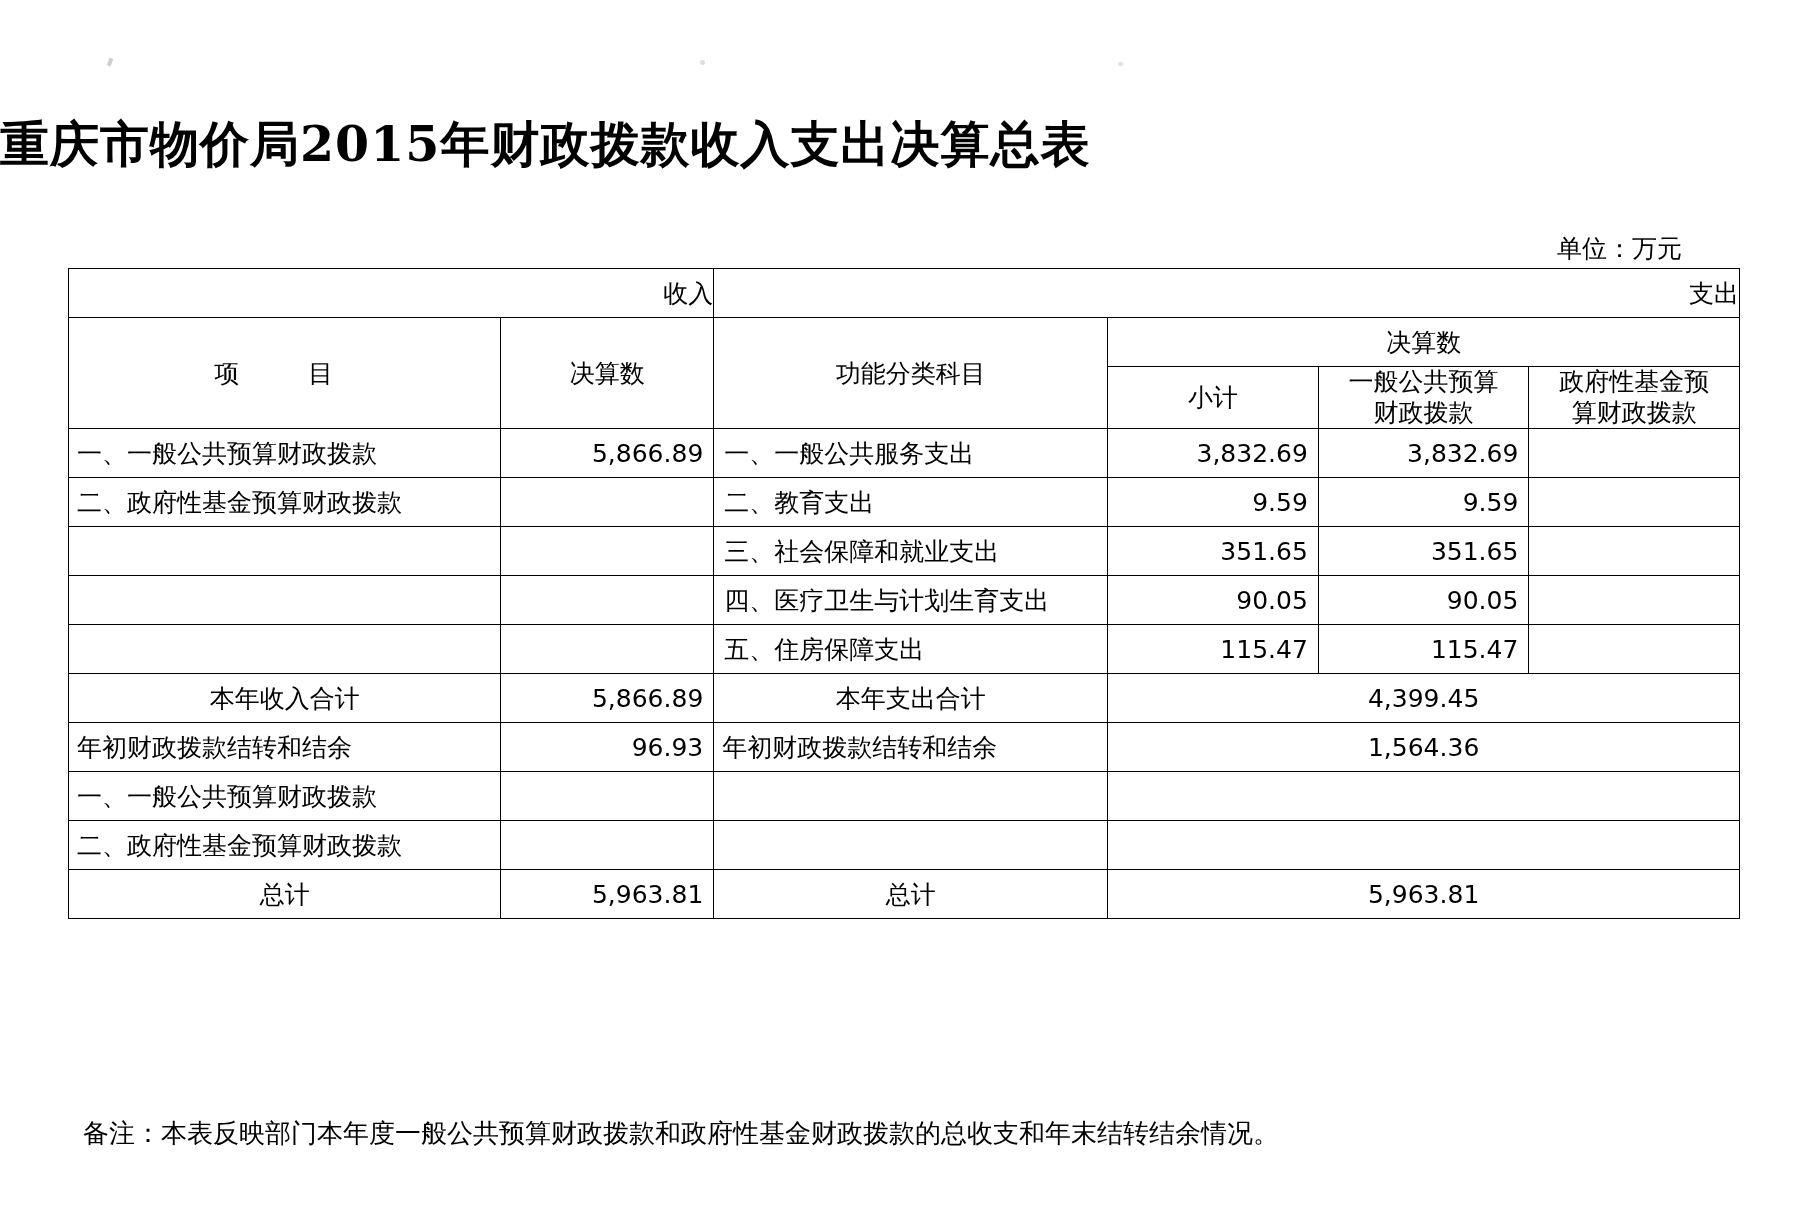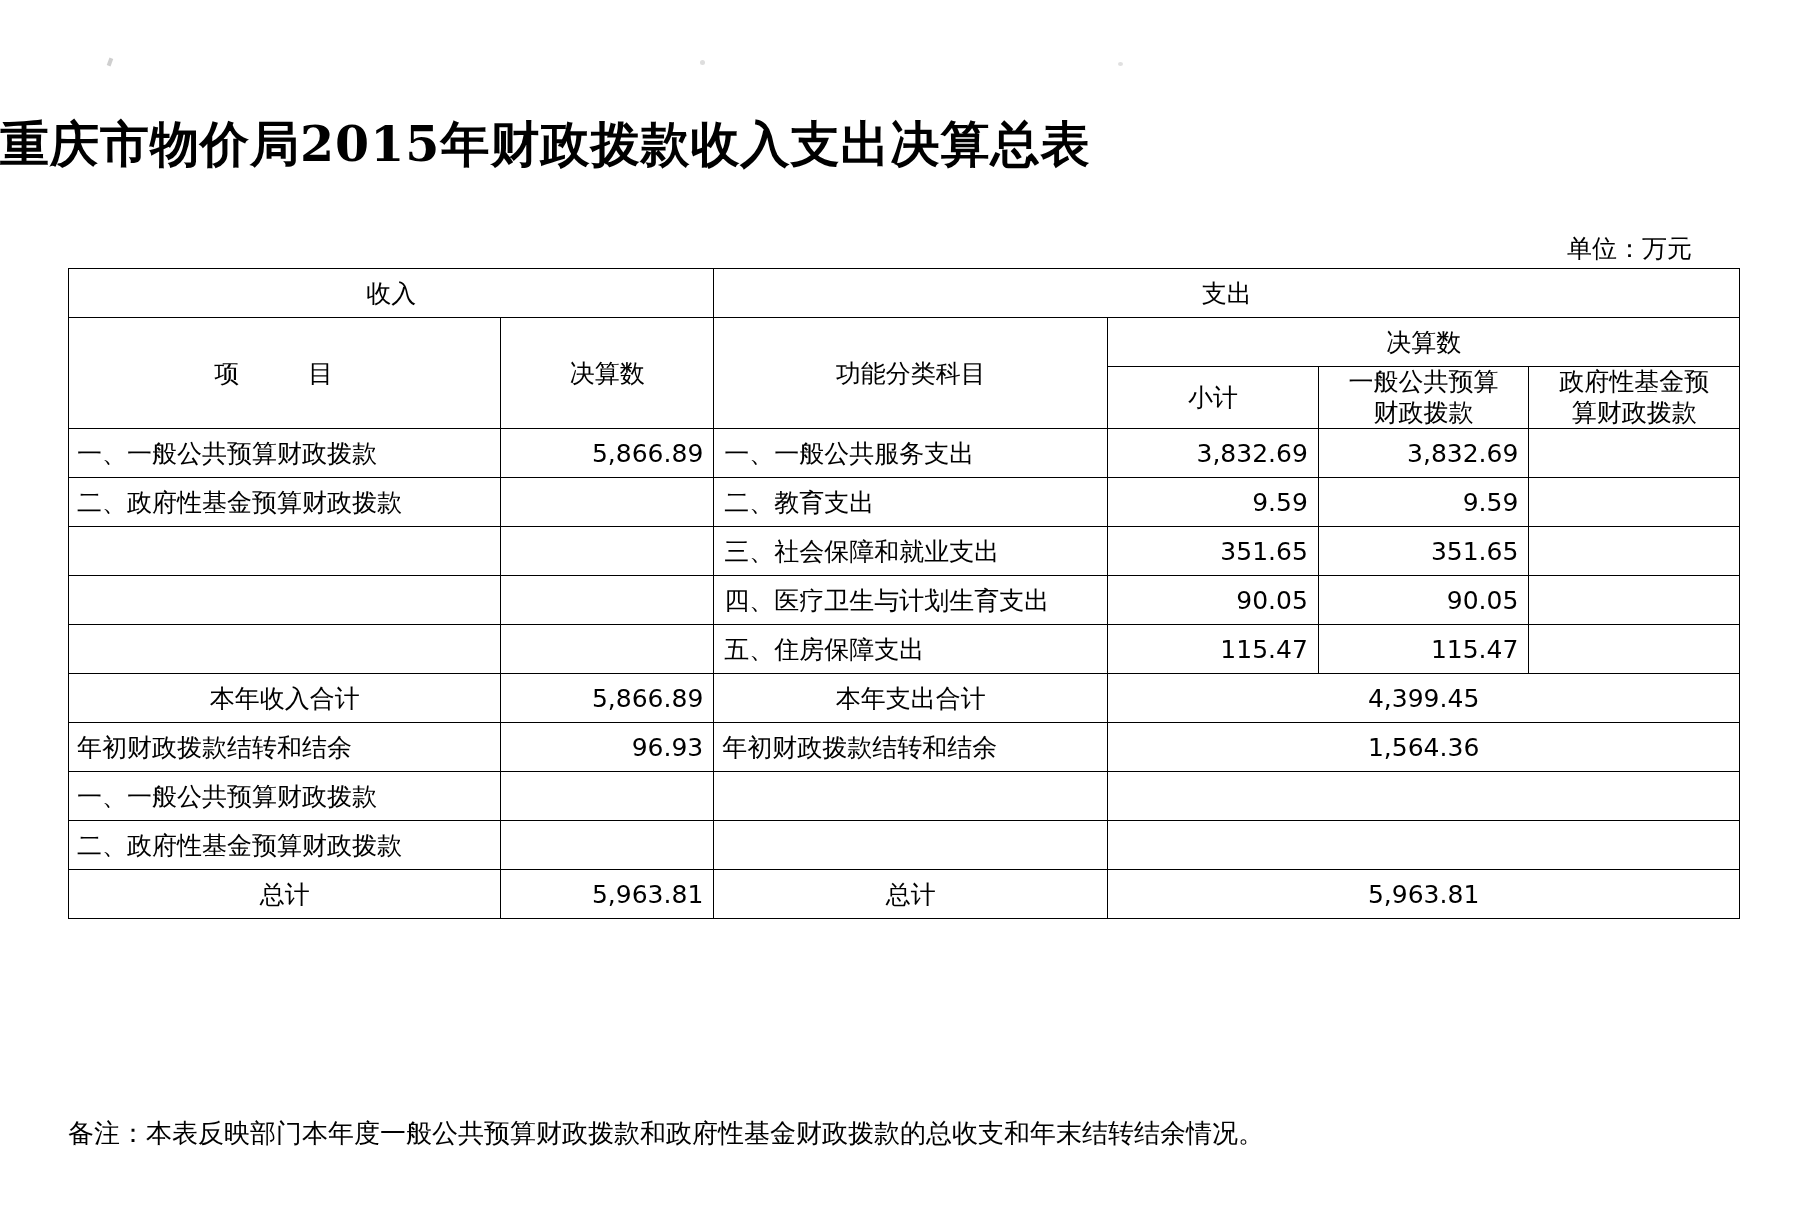--- a/index.html
+++ b/index.html
@@ -27,21 +27,21 @@
     top: 112px;
     width: 1807px;
     text-align: left;
     font-size: 49px;
     font-weight: bold;
     letter-spacing: 1px;
     font-family: "DejaVu Serif", "Liberation Serif", serif;
   }
   .unit {
     position: absolute;
-    right: 115px;
+    right: 125px;
     top: 232px;
     font-size: 25px;
     font-family: Liberation Sans, sans-serif;
   }
   table.main {
     position: absolute;
     left: 68px;
     top: 268px;
     width: 1672px;
     border-collapse: collapse;
@@ -51,31 +51,31 @@
     border: 1.5px solid #000;
     font-size: 25px;
     padding: 0;
     height: 48px;
     font-family: "DejaVu Sans", "Liberation Sans", sans-serif;
     vertical-align: middle;
   }
   .c-center { text-align: center; }
   .c-left   { text-align: left; padding-left: 8px !important; }
   .c-right  { text-align: right; padding-right: 10px !important; }
-  .hdr-big  { font-size: 27px; text-align: center; }
+  .hdr-big  { font-size: 27px; text-align: right; }
   .hdr      { font-size: 26px; text-align: center; }
   .hdr-sm   { font-size: 24px; text-align: center; line-height: 1.22; }
   .tall     { height: 78px; }
   .tall2    { height: 86px; margin-left: 48px; }
   .rowh     { height: 52px; }
   .indent-item { padding-left: 10px !important; }
   .spacedtitle { letter-spacing: 22px; }
   .note {
     position: absolute;
-    left: 68px;
+    left: 83px;
     top: 1116px;
     font-size: 26px;
     font-family: "DejaVu Sans", "Liberation Sans", sans-serif;
     white-space: nowrap;
   }
   .speck1 {
     position: absolute; left: 108px; top: 58px;
     width: 4px; height: 8px; background: #cfcfcf; transform: rotate(20deg);
   }
   .speck2 {

